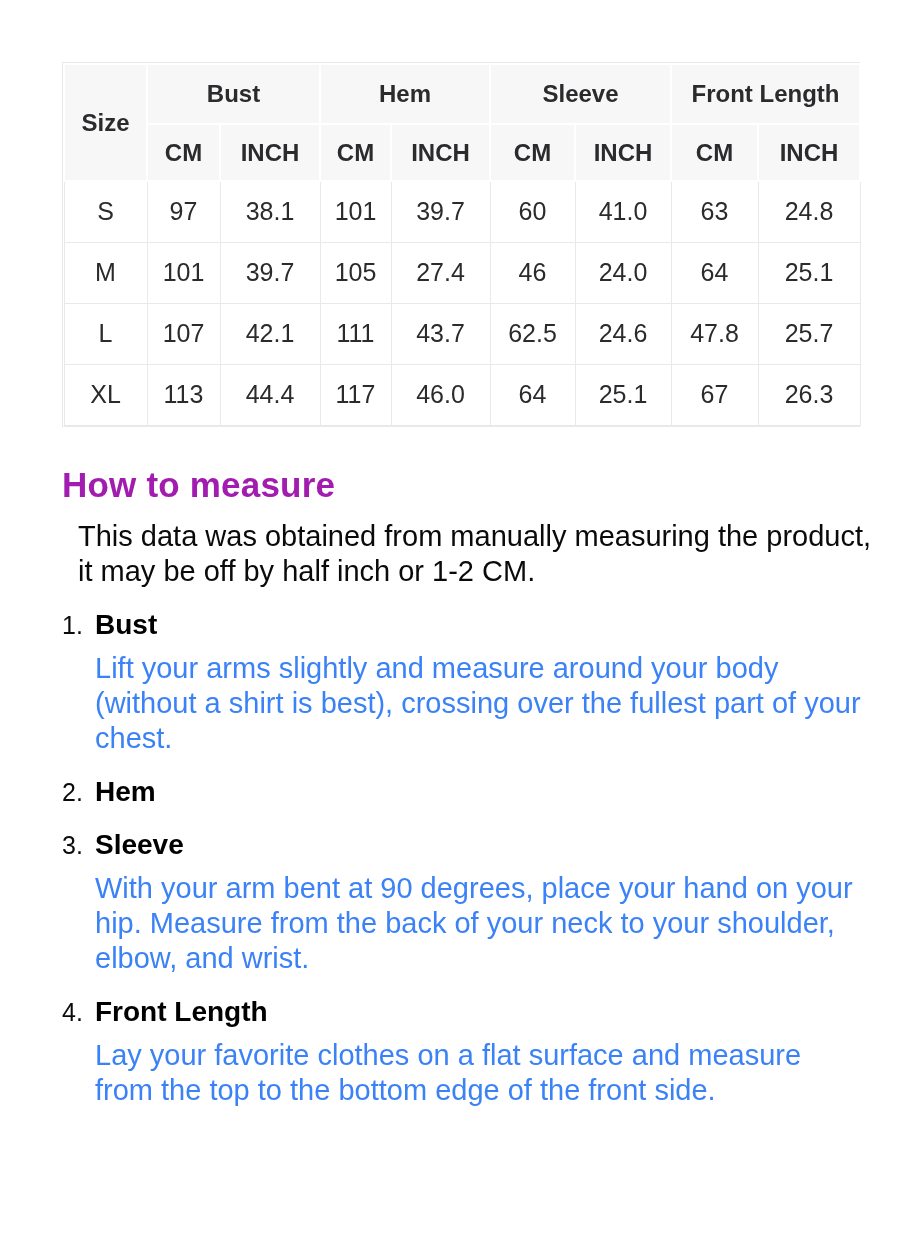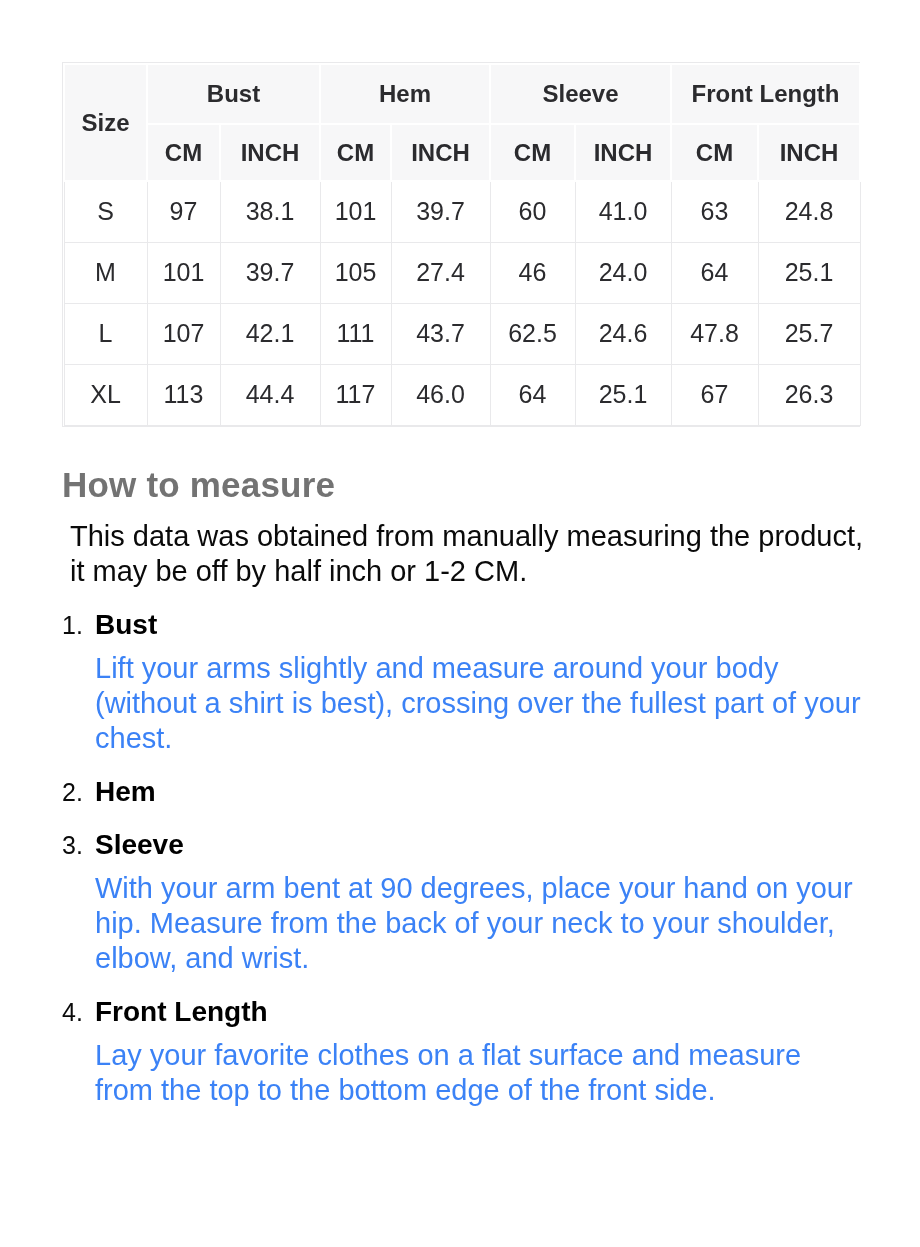--- a/index.html
+++ b/index.html
@@ -61,26 +61,26 @@
   col.c6 { width: 96px; }
   col.c7 { width: 87px; }
   col.c8 { width: 102px; }
 
   
   .howto-title {
     margin: 37px 0 0 0;
     font-size: 35px;
     line-height: 42px;
     font-weight: 700;
-    color: #737373;
+    color: #a21caf;
     letter-spacing: 0.2px;
   }
   .intro {
     width: 800px;
-    margin: 13px 0 8px 8px;
+    margin: 13px 0 8px 16px;
     font-size: 29px;
     line-height: 35px;
     color: #0a0a0a;
   }
   .steps { margin: 0; }
   .step {
     display: flex;
     align-items: baseline;
     margin-top: 18px;
   }

